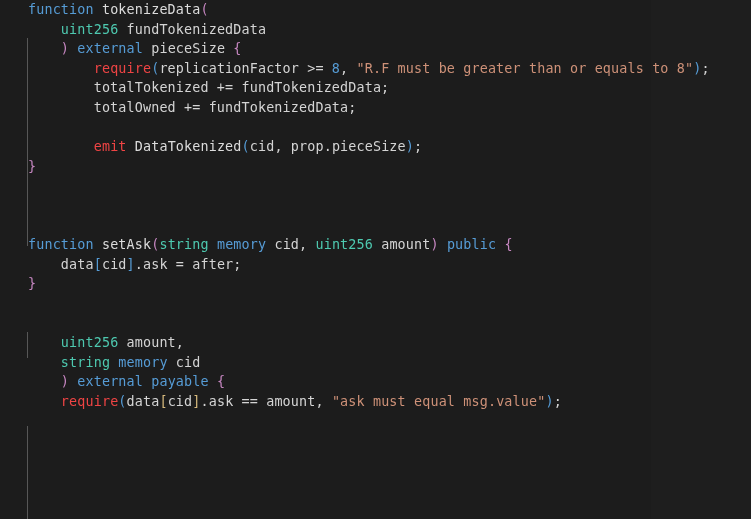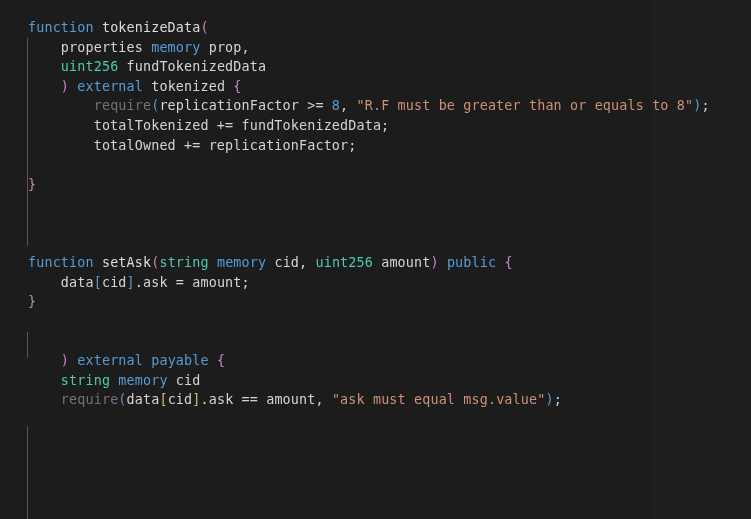--- a/index.html
+++ b/index.html
@@ -11,21 +11,20 @@
     width: 751px;
     height: 519px;
     overflow: hidden;
     font-family: "DejaVu Sans Mono", "Liberation Mono", monospace;
   }
   #editor {
     position: relative;
     width: 651px;
     height: 519px;
     background: #1c1c1c;
-    padding-top: 18px;
     box-sizing: border-box;
   }
   .code-line {
     height: 19.6px;
     line-height: 19.6px;
     font-size: 13.4px;
     white-space: pre;
     padding-left: 28px;
     letter-spacing: 0.15px;
     color: #d4d4d4;
@@ -42,73 +41,74 @@
   .code-line > span { position: relative; z-index: 1; }
 
   
   .kw   { color: #569cd6; }  
   .typ  { color: #4ec9b0; }  
   .fn   { color: #dcdcdc; }  
   .plain{ color: #d4d4d4; }
   .str  { color: #ce9178; }  
   .num  { color: #569cd6; }  
   .cmt  { color: #6a9955; }  
-  .ctl  { color: #737373; }  
+  .ctl  { color: #ef4444; }  
   .b1   { color: #c586c0; }  
   .b2   { color: #569cd6; }  
   .b3   { color: #d7ba7d; }
 </style>
 </head>
 <body>
 
 <div id="editor">
 
   <div class="guide" style="left:27px; top:38px; height:208px;"></div>
   <div class="guide" style="left:27px; top:332px; height:26px;"></div>
   <div class="guide" style="left:27px; top:426px; height:93px;"></div>
 
   <div class="code-line"><span class="kw">function</span><span class="plain"> </span><span class="fn">tokenizeData</span><span class="b1">(</span></div>
 
-  <div class="code-line"><span class="plain">    properties </span><span class="kw">memory</span><span class="plain"> prop,</span></div>
 
 
   <div class="code-line"><span class="plain">    </span><span class="typ">uint256</span><span class="plain"> fundTokenizedData</span></div>
 
-  <div class="code-line"><span class="plain">    </span><span class="b1">)</span><span class="plain"> </span><span class="kw">external</span><span class="plain"> tokenized </span><span class="b1">{</span></div>
+  <div class="code-line"><span class="plain">    </span><span class="b1">)</span><span class="plain"> </span><span class="kw">external</span><span class="plain"> pieceSize </span><span class="b1">{</span></div>
 
   <div class="code-line"><span class="plain">        </span><span class="ctl">require</span><span class="b2">(</span><span class="plain">replicationFactor &gt;= </span><span class="num">8</span><span class="plain">, </span><span class="str">"R.F must be greater than or equals to 8"</span><span class="b2">)</span><span class="plain">;</span></div>
 
 
   <div class="code-line"><span class="plain">        totalTokenized += fundTokenizedData;</span></div>
 
-  <div class="code-line"><span class="plain">        totalOwned += replicationFactor;</span></div>
+  <div class="code-line"><span class="plain">        totalOwned += fundTokenizedData;</span></div>
 
   <div class="code-line"><span> </span></div>
 
+  <div class="code-line"><span class="plain">        </span><span class="ctl">emit</span><span class="plain"> </span><span class="fn">DataTokenized</span><span class="b2">(</span><span class="plain">cid, prop.pieceSize</span><span class="b2">)</span><span class="plain">;</span></div>
 
   <div class="code-line"><span class="b1">}</span></div>
 
   <div class="code-line"><span> </span></div>
 
   <div class="code-line"><span> </span></div>
 
   <div class="code-line"><span> </span></div>
 
   <div class="code-line"><span class="kw">function</span><span class="plain"> </span><span class="fn">setAsk</span><span class="b1">(</span><span class="typ">string</span><span class="plain"> </span><span class="kw">memory</span><span class="plain"> cid, </span><span class="typ">uint256</span><span class="plain"> amount</span><span class="b1">)</span><span class="plain"> </span><span class="kw">public</span><span class="plain"> </span><span class="b1">{</span></div>
 
-  <div class="code-line"><span class="plain">    data</span><span class="b2">[</span><span class="plain">cid</span><span class="b2">]</span><span class="plain">.ask = amount;</span></div>
+  <div class="code-line"><span class="plain">    data</span><span class="b2">[</span><span class="plain">cid</span><span class="b2">]</span><span class="plain">.ask = after;</span></div>
 
   <div class="code-line"><span class="b1">}</span></div>
 
   <div class="code-line"><span> </span></div>
 
   <div class="code-line"><span> </span></div>
 
 
 
+  <div class="code-line"><span class="plain">    </span><span class="typ">uint256</span><span class="plain"> amount,</span></div>
+
+  <div class="code-line"><span class="plain">    </span><span class="typ">string</span><span class="plain"> </span><span class="kw">memory</span><span class="plain"> cid</span></div>
 
   <div class="code-line"><span class="plain">    </span><span class="b1">)</span><span class="plain"> </span><span class="kw">external</span><span class="plain"> </span><span class="kw">payable</span><span class="plain"> </span><span class="b1">{</span></div>
-
-  <div class="code-line"><span class="plain">    </span><span class="typ">string</span><span class="plain"> </span><span class="kw">memory</span><span class="plain"> cid</span></div>
 
   <div class="code-line"><span class="plain">    </span><span class="ctl">require</span><span class="b2">(</span><span class="plain">data</span><span class="b3">[</span><span class="plain">cid</span><span class="b3">]</span><span class="plain">.ask == amount, </span><span class="str">"ask must equal msg.value"</span><span class="b2">)</span><span class="plain">;</span></div>
 
 </div>
 
 </body></html>

